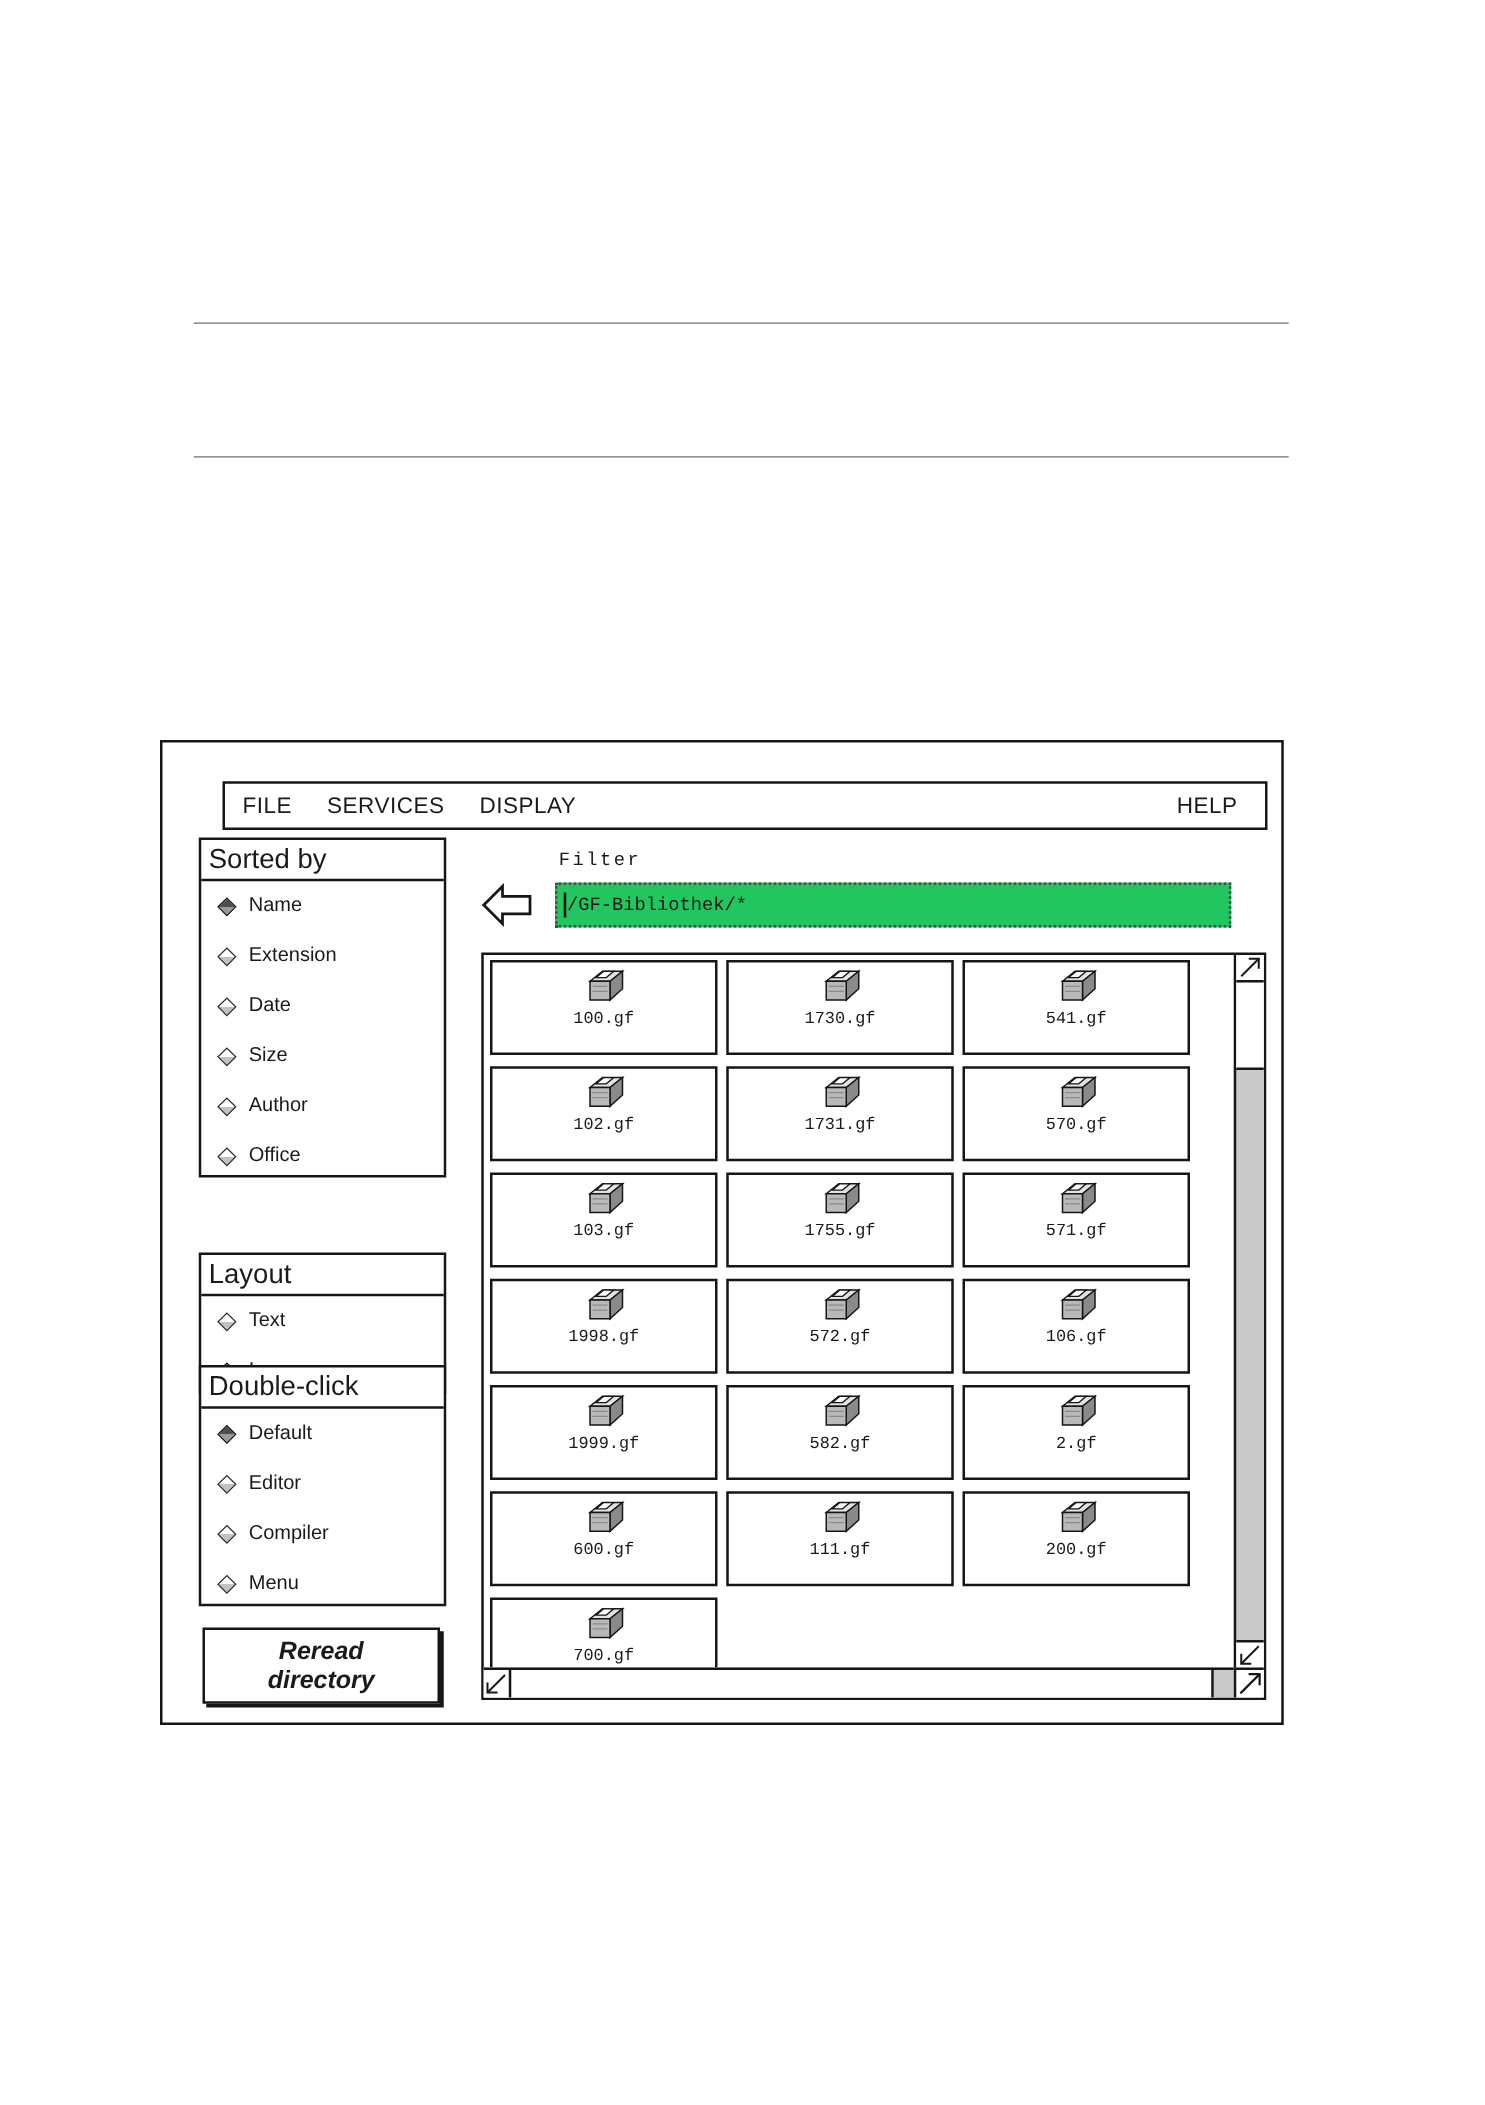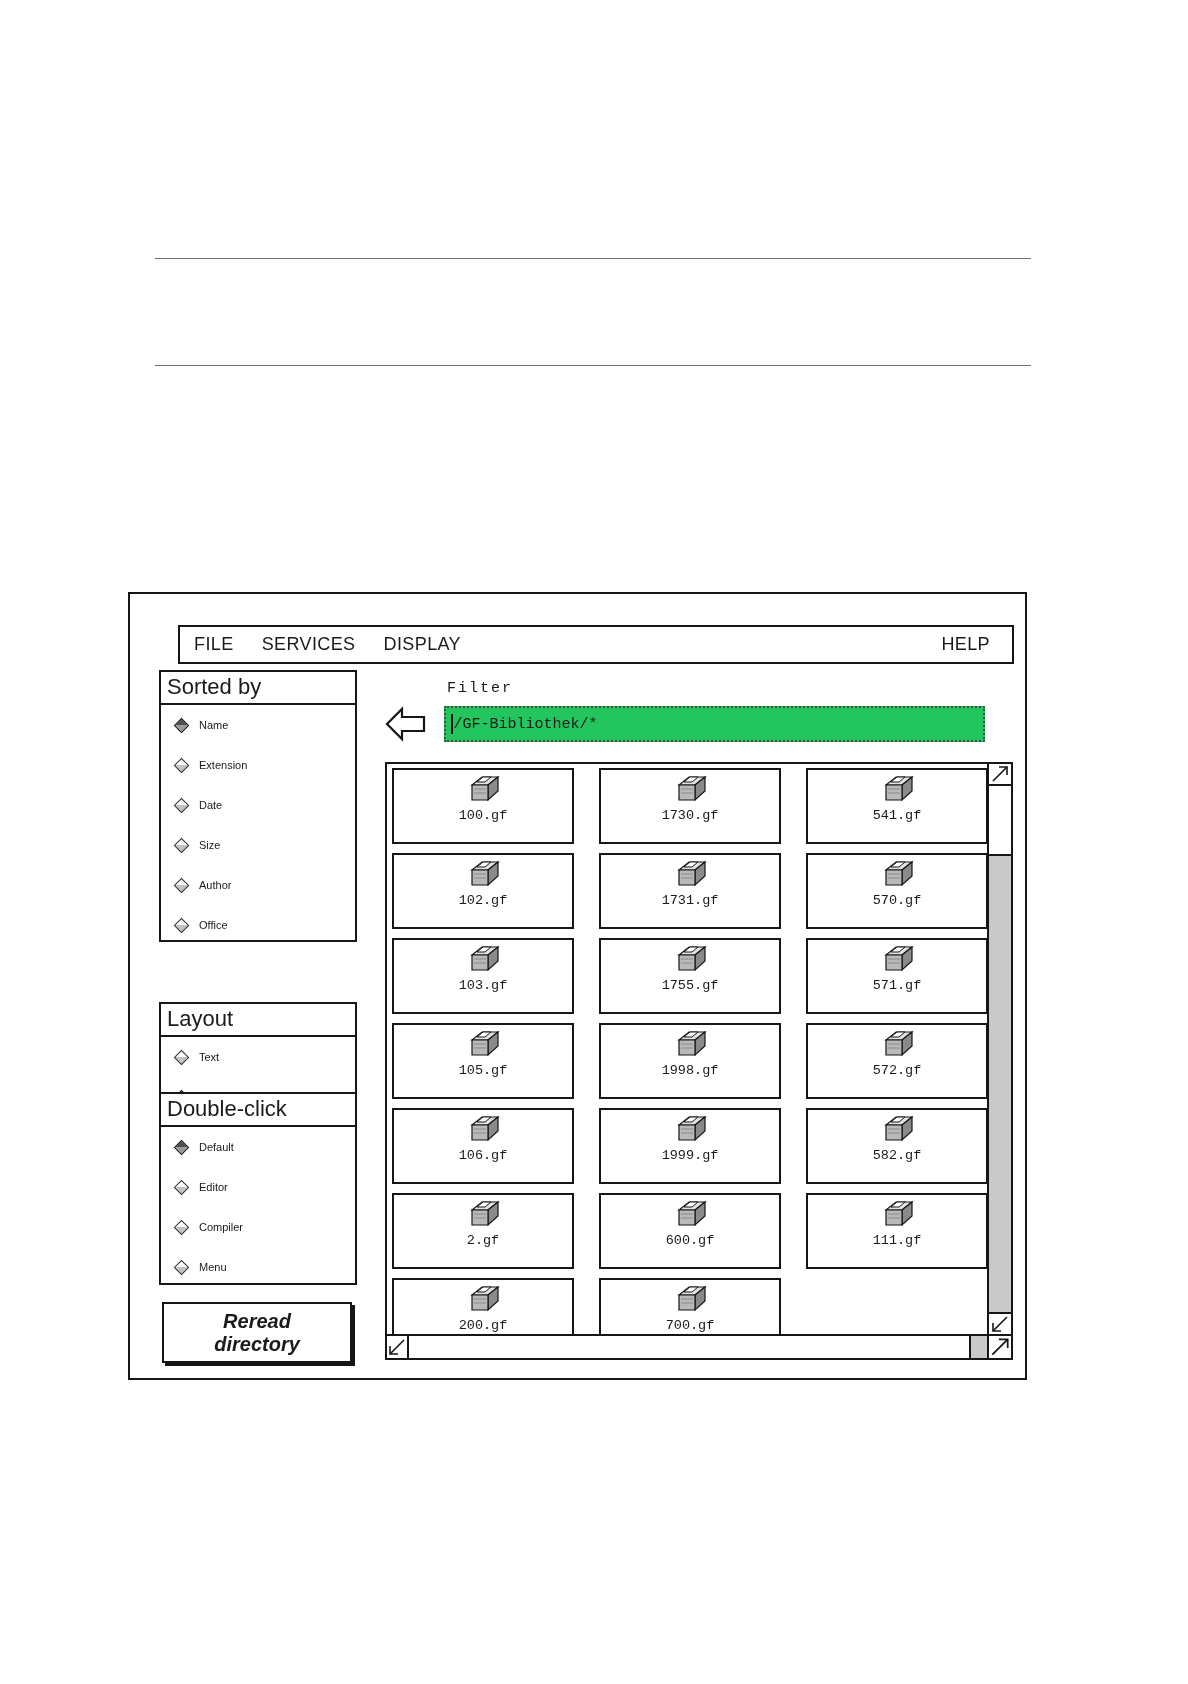--- a/index.html
+++ b/index.html
@@ -30,21 +30,21 @@
 
   
   .panel { position:absolute; left:29px; width:198px; border:2px solid #161616; background:#fff; }
   #panel-sorted { top:76px;  height:272px; }
   #panel-layout { top:368px; height:113px;margin-top:40px; }
   #panel-dblclick { top:498px; height:193px; }
   .panel-title {
     font-weight:normal; font-size:22px; padding:2px 4px 3px 6px;
     border-bottom:2px solid #161616;
   }
-  .option { display:flex; align-items:center; gap:12px; padding-left:15px; height:40px; font-size:11px; }
+  .option { display:flex; align-items:center; gap:12px; padding-left:15px; height:40px; font-size:16px; }
   #panel-layout .option, #panel-dblclick .option { height:40px; }
   .diamond {
     width:11px; height:11px; flex:0 0 11px; transform:rotate(45deg);
     border:1px solid #2b2b2b;
     background:linear-gradient(135deg,#ffffff 50%,#c2c2c2 50%);
   }
   .option.selected .diamond {
     background:linear-gradient(135deg,#4e4e4e 50%,#9a9a9a 50%);
     border-color:#111;
   }
@@ -75,21 +75,21 @@
   }
   .caret { width:1.5px; height:20px; background:#111; margin-right:1px; }
 
   
   .files-panel {
     position:absolute; left:255px; top:168px; width:628px; height:598px;
     border:2px solid #161616; background:#fff;
     display:grid; grid-template-columns:1fr 24px; grid-template-rows:1fr 24px;
   }
   .viewport { grid-column:1; grid-row:1; overflow:hidden; padding:4px 0 0 5px; }
-  .grid { display:grid; grid-template-columns:repeat(3,182px); gap:9px 25px; }
+  .grid { display:grid; grid-template-columns:repeat(3,182px); gap:9px 7px; }
   .cell {
     height:76px; border:2px solid #161616; background:#fff;
     display:flex; flex-direction:column; align-items:center; padding-top:5px;
     cursor:default;
   }
   .ficon { width:40px; height:30px; }
   .fname { font-family:"Liberation Mono", monospace; font-size:13.5px; margin-top:3px; }
 
   
   .vscroll { grid-column:2; grid-row:1; border-left:2px solid #161616; display:flex; flex-direction:column; background:#c9c9c9; }
@@ -305,31 +305,20 @@
   </div>
           <div class="cell">
     <svg class="ficon" viewBox="0 0 40 30">
       <polygon points="9,10 19,2 35,2 25,10" fill="#e2e2e2" stroke="#161616" stroke-width="1.2"></polygon>
       <polygon points="25,10 35,2 35,16 25,25" fill="#8a8a8a" stroke="#161616" stroke-width="1.2"></polygon>
       <polygon points="9,10 25,10 25,25 9,25" fill="#b9b9b9" stroke="#161616" stroke-width="1.2"></polygon>
       <polygon points="14,7 20,2 28,2 22,7" fill="#ffffff" stroke="#161616" stroke-width="1"></polygon>
       <line x1="11" y1="14" x2="23" y2="14" stroke="#8a8a8a" stroke-width="1"></line>
       <line x1="11" y1="18" x2="23" y2="18" stroke="#8a8a8a" stroke-width="1"></line>
     </svg>
-    <div class="fname">105.gf</div>
-  </div>
-          <div class="cell">
-    <svg class="ficon" viewBox="0 0 40 30">
-      <polygon points="9,10 19,2 35,2 25,10" fill="#e2e2e2" stroke="#161616" stroke-width="1.2"></polygon>
-      <polygon points="25,10 35,2 35,16 25,25" fill="#8a8a8a" stroke="#161616" stroke-width="1.2"></polygon>
-      <polygon points="9,10 25,10 25,25 9,25" fill="#b9b9b9" stroke="#161616" stroke-width="1.2"></polygon>
-      <polygon points="14,7 20,2 28,2 22,7" fill="#ffffff" stroke="#161616" stroke-width="1"></polygon>
-      <line x1="11" y1="14" x2="23" y2="14" stroke="#8a8a8a" stroke-width="1"></line>
-      <line x1="11" y1="18" x2="23" y2="18" stroke="#8a8a8a" stroke-width="1"></line>
-    </svg>
     <div class="fname">1998.gf</div>
   </div>
           <div class="cell">
     <svg class="ficon" viewBox="0 0 40 30">
       <polygon points="9,10 19,2 35,2 25,10" fill="#e2e2e2" stroke="#161616" stroke-width="1.2"></polygon>
       <polygon points="25,10 35,2 35,16 25,25" fill="#8a8a8a" stroke="#161616" stroke-width="1.2"></polygon>
       <polygon points="9,10 25,10 25,25 9,25" fill="#b9b9b9" stroke="#161616" stroke-width="1.2"></polygon>
       <polygon points="14,7 20,2 28,2 22,7" fill="#ffffff" stroke="#161616" stroke-width="1"></polygon>
       <line x1="11" y1="14" x2="23" y2="14" stroke="#8a8a8a" stroke-width="1"></line>
       <line x1="11" y1="18" x2="23" y2="18" stroke="#8a8a8a" stroke-width="1"></line>

